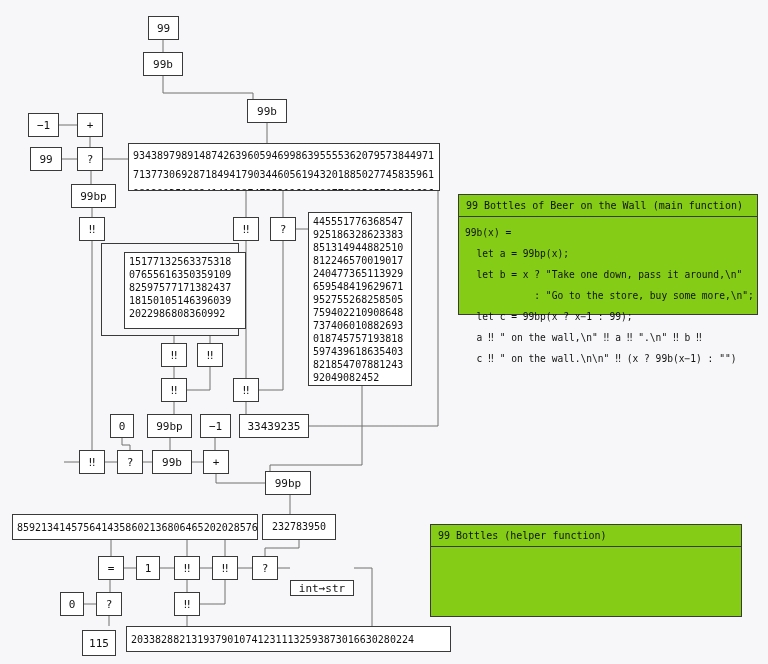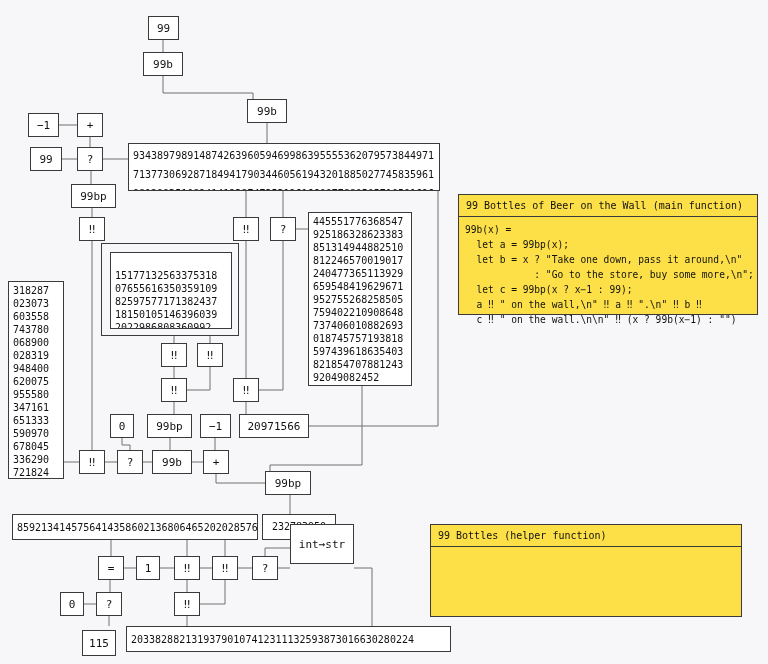--- a/index.html
+++ b/index.html
@@ -7,23 +7,23 @@
   body{background:#f7f7f9;font-family:"DejaVu Sans Mono",monospace;color:#111}
   .canvas{position:relative;width:768px;height:664px;overflow:hidden}
   .wires{position:absolute;left:0;top:0}
   .wires polyline{fill:none;stroke:#707070;stroke-width:1}
   .node{position:absolute;display:flex;align-items:center;justify-content:center;
         background:#fff;border:1.5px solid #3a3a3a;font-size:11px;line-height:1;white-space:pre}
   .blob{position:absolute;background:#fff;border:1.5px solid #3a3a3a;
         font-size:10px;line-height:13px;white-space:pre;padding:2px 4px;overflow:hidden}
   .blob.center{display:flex;align-items:center;padding:7px 4px}
   .group{position:absolute;border:1.5px solid #3a3a3a;background:transparent}
-  .panel{position:absolute;background:#fde047;border:1.5px solid #3a3a3a}
+  .panel{position:absolute;background:#84cc16;border:1.5px solid #3a3a3a}
   .panel-title{font-size:10px;padding:5px 7px;border-bottom:1.5px solid #3a3a3a;white-space:pre}
-  .panel-code{font-size:9.6px;line-height:15px;padding:5px 6px;white-space:pre}
+  .panel-code{font-size:9.6px;line-height:21px;padding:5px 6px;white-space:pre}
 </style>
 </head>
 <body>
 
 <div class="canvas">
 
   <svg class="wires" width="768" height="664" viewBox="0 0 768 664">
     <g>
       <polyline points="163,40 163,52"></polyline>
       <polyline points="163,76 163,93 253,93 253,99"></polyline>
@@ -103,67 +103,52 @@
 659548419629671
 952755268258505
 759402210908648
 737406010882693
 018745757193818
 597439618635403
 821854707881243
 92049082452</div>
 
   <div class="group" style="left:101px;top:243px;width:138px;height:93px"></div>
-  <div class="blob" style="left:110px;top:252px;width:122px;height:77px;padding-top:16px">15177132563375318
+  <div class="blob" style="left:124px;top:252px;width:122px;height:77px;padding-top:2px">15177132563375318
 07655616350359109
 82597577171382437
 18150105146396039
 2022986808360992</div>
 
-  <div class="blob" style="left:8px;top:281px;width:56px;height:198px">318287
-023073
-603558
-743780
-068900
-028319
-948400
-620075
-955580
-347161
-651333
-590970
-678045
-336290
-721824</div>
 
   <div class="node" style="left:161px;top:343px;width:26px;height:24px">‼</div>
   <div class="node" style="left:197px;top:343px;width:26px;height:24px">‼</div>
   <div class="node" style="left:161px;top:378px;width:26px;height:24px">‼</div>
   <div class="node" style="left:233px;top:378px;width:26px;height:24px">‼</div>
 
   <div class="node" style="left:110px;top:414px;width:24px;height:24px">0</div>
   <div class="node" style="left:147px;top:414px;width:45px;height:24px">99bp</div>
   <div class="node" style="left:200px;top:414px;width:31px;height:24px">−1</div>
-  <div class="node" style="left:239px;top:414px;width:70px;height:24px">20971566</div>
+  <div class="node" style="left:239px;top:414px;width:70px;height:24px">33439235</div>
 
   <div class="node" style="left:79px;top:450px;width:26px;height:24px">‼</div>
   <div class="node" style="left:117px;top:450px;width:26px;height:24px">?</div>
   <div class="node" style="left:152px;top:450px;width:40px;height:24px">99b</div>
   <div class="node" style="left:203px;top:450px;width:26px;height:24px">+</div>
   <div class="node" style="left:265px;top:471px;width:46px;height:24px">99bp</div>
 
   <div class="blob center" style="left:12px;top:514px;width:246px;height:26px">8592134145756414358602136806465202028576</div>
   <div class="node" style="left:262px;top:514px;width:74px;height:26px;font-size:10px">232783950</div>
 
   <div class="node" style="left:98px;top:556px;width:26px;height:24px">=</div>
   <div class="node" style="left:136px;top:556px;width:24px;height:24px">1</div>
   <div class="node" style="left:174px;top:556px;width:26px;height:24px">‼</div>
   <div class="node" style="left:212px;top:556px;width:26px;height:24px">‼</div>
   <div class="node" style="left:252px;top:556px;width:26px;height:24px">?</div>
-  <div class="node" style="left:290px;top:524px;width:64px;height:40px">int→str</div>
+  <div class="node" style="left:290px;top:580px;width:64px;height:16px">int→str</div>
 
   <div class="node" style="left:60px;top:592px;width:24px;height:24px">0</div>
   <div class="node" style="left:96px;top:592px;width:26px;height:24px">?</div>
   <div class="node" style="left:174px;top:592px;width:26px;height:24px">‼</div>
 
   <div class="node" style="left:82px;top:630px;width:34px;height:26px">115</div>
   <div class="blob center" style="left:126px;top:626px;width:325px;height:26px">20338288213193790107412311132593873016630280224</div>
 
   <div class="panel" style="left:458px;top:194px;width:300px;height:121px">
     <div class="panel-title">99 Bottles of Beer on the Wall (main function)</div>

